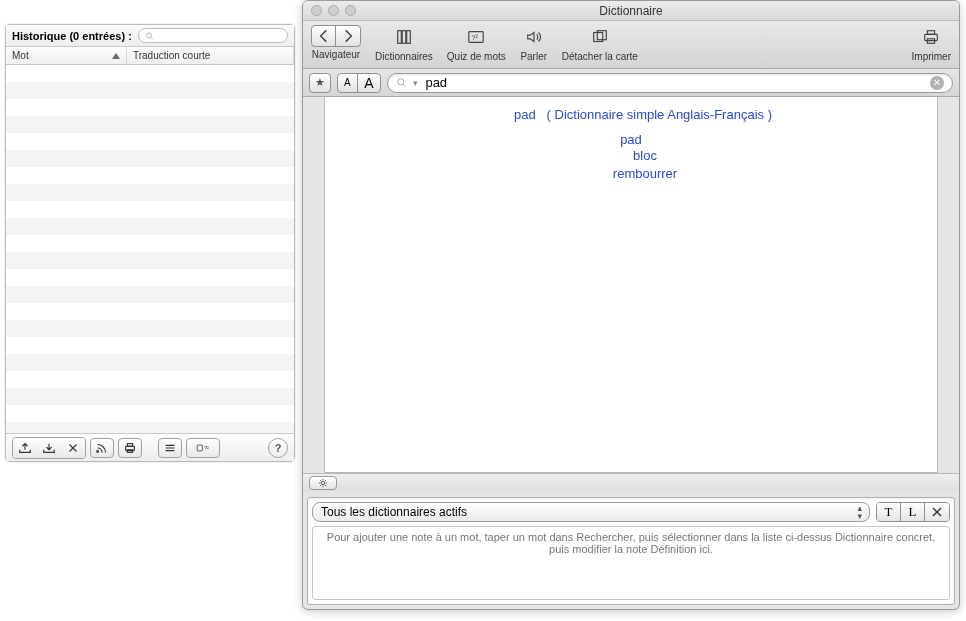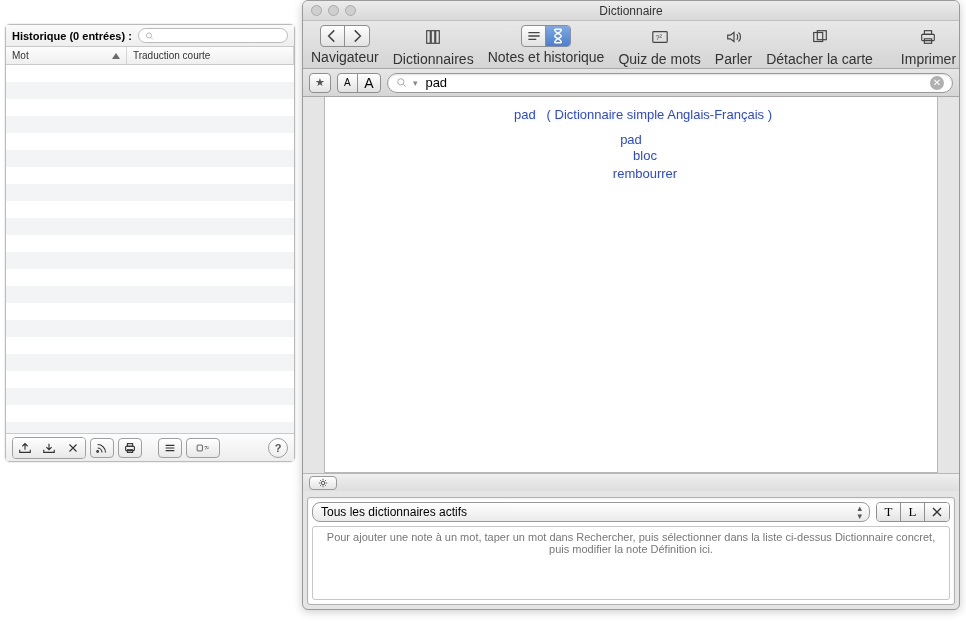--- a/index.html
+++ b/index.html
@@ -124,21 +124,21 @@
 
   .toolbar {
     height: 48px;
     background: linear-gradient(#e8e8e8,#d4d4d4);
     border-bottom: 1px solid #a8a8a8;
     display: flex; align-items: flex-start;
     padding: 4px 8px 0 8px;
     gap: 14px;
   }
   .tb-item { display: flex; flex-direction: column; align-items: center; gap: 2px; }
-  .tb-label { font-size: 14px; color: #333; white-space: nowrap; }
+  .tb-label { font-size: 10px; color: #333; white-space: nowrap; }
   .tb-flex { flex: 1; }
   .seg {
     display: inline-flex; border: 1px solid #8f8f8f; border-radius: 4px; overflow: hidden;
     background: linear-gradient(#fff,#e2e2e2); height: 22px;
   }
   .seg .sb {
     width: 24px; display: flex; align-items: center; justify-content: center;
     border-right: 1px solid #8f8f8f;
   }
   .seg .sb:last-child { border-right: none; }
@@ -369,35 +369,20 @@
           <svg viewBox="0 0 20 20">
               <rect x="3" y="3" width="4" height="14"></rect>
               <rect x="8" y="3" width="4" height="14"></rect>
               <rect x="13" y="3" width="4" height="14"></rect>
             </svg>
         </div>
         <span class="tb-label">Dictionnaires</span>
       </div>
 
 
-      <div class="tb-item">
-        <div class="seg">
-          <div class="sb">
-              <svg viewBox="0 0 16 16">
-                <path d="M3 5h10M3 8h10M3 11h7"></path>
-              </svg>
-            </div>
-          <div class="sb" style="background:linear-gradient(#7fa9e5,#4d7fcf);">
-              <svg viewBox="0 0 16 16" style="stroke:#fff">
-                <path d="M5 2h6M5 14h6M5 2c0 4 6 4 6 6s-6 2-6 6M11 2c0 4-6 4-6 6s6 2 6 6"></path>
-              </svg>
-            </div>
-        </div>
-        <span class="tb-label">Notes et historique</span>
-      </div>
 
       <div class="tb-item">
         <div class="tb-icon">
           <svg viewBox="0 0 20 20">
               <rect x="2" y="4" width="16" height="12" rx="1"></rect>
               <text x="5" y="13" font-size="8" stroke="none" fill="#444">?²</text>
             </svg>
         </div>
         <span class="tb-label">Quiz de mots</span>
       </div>

